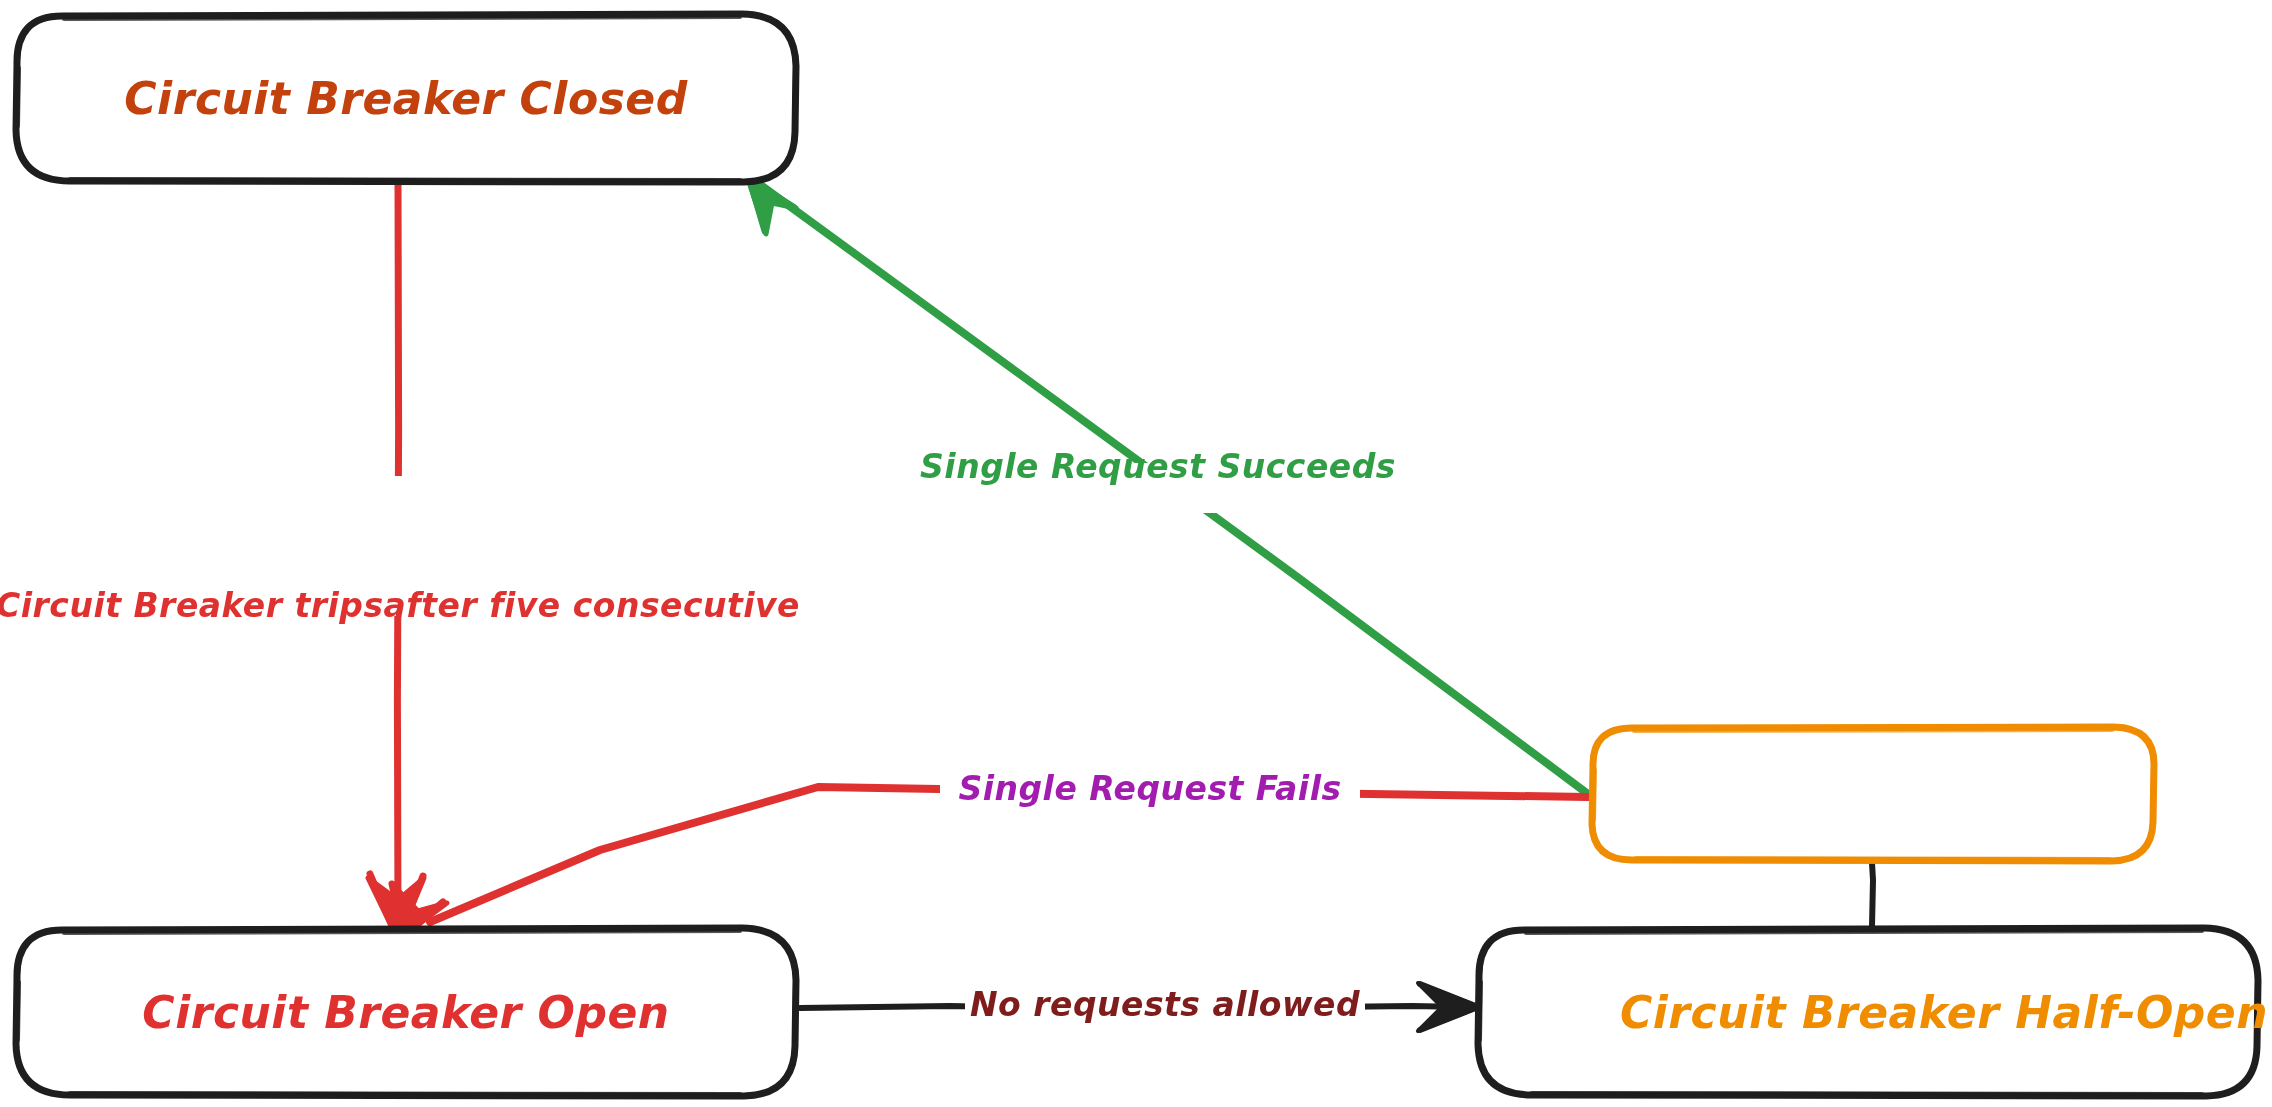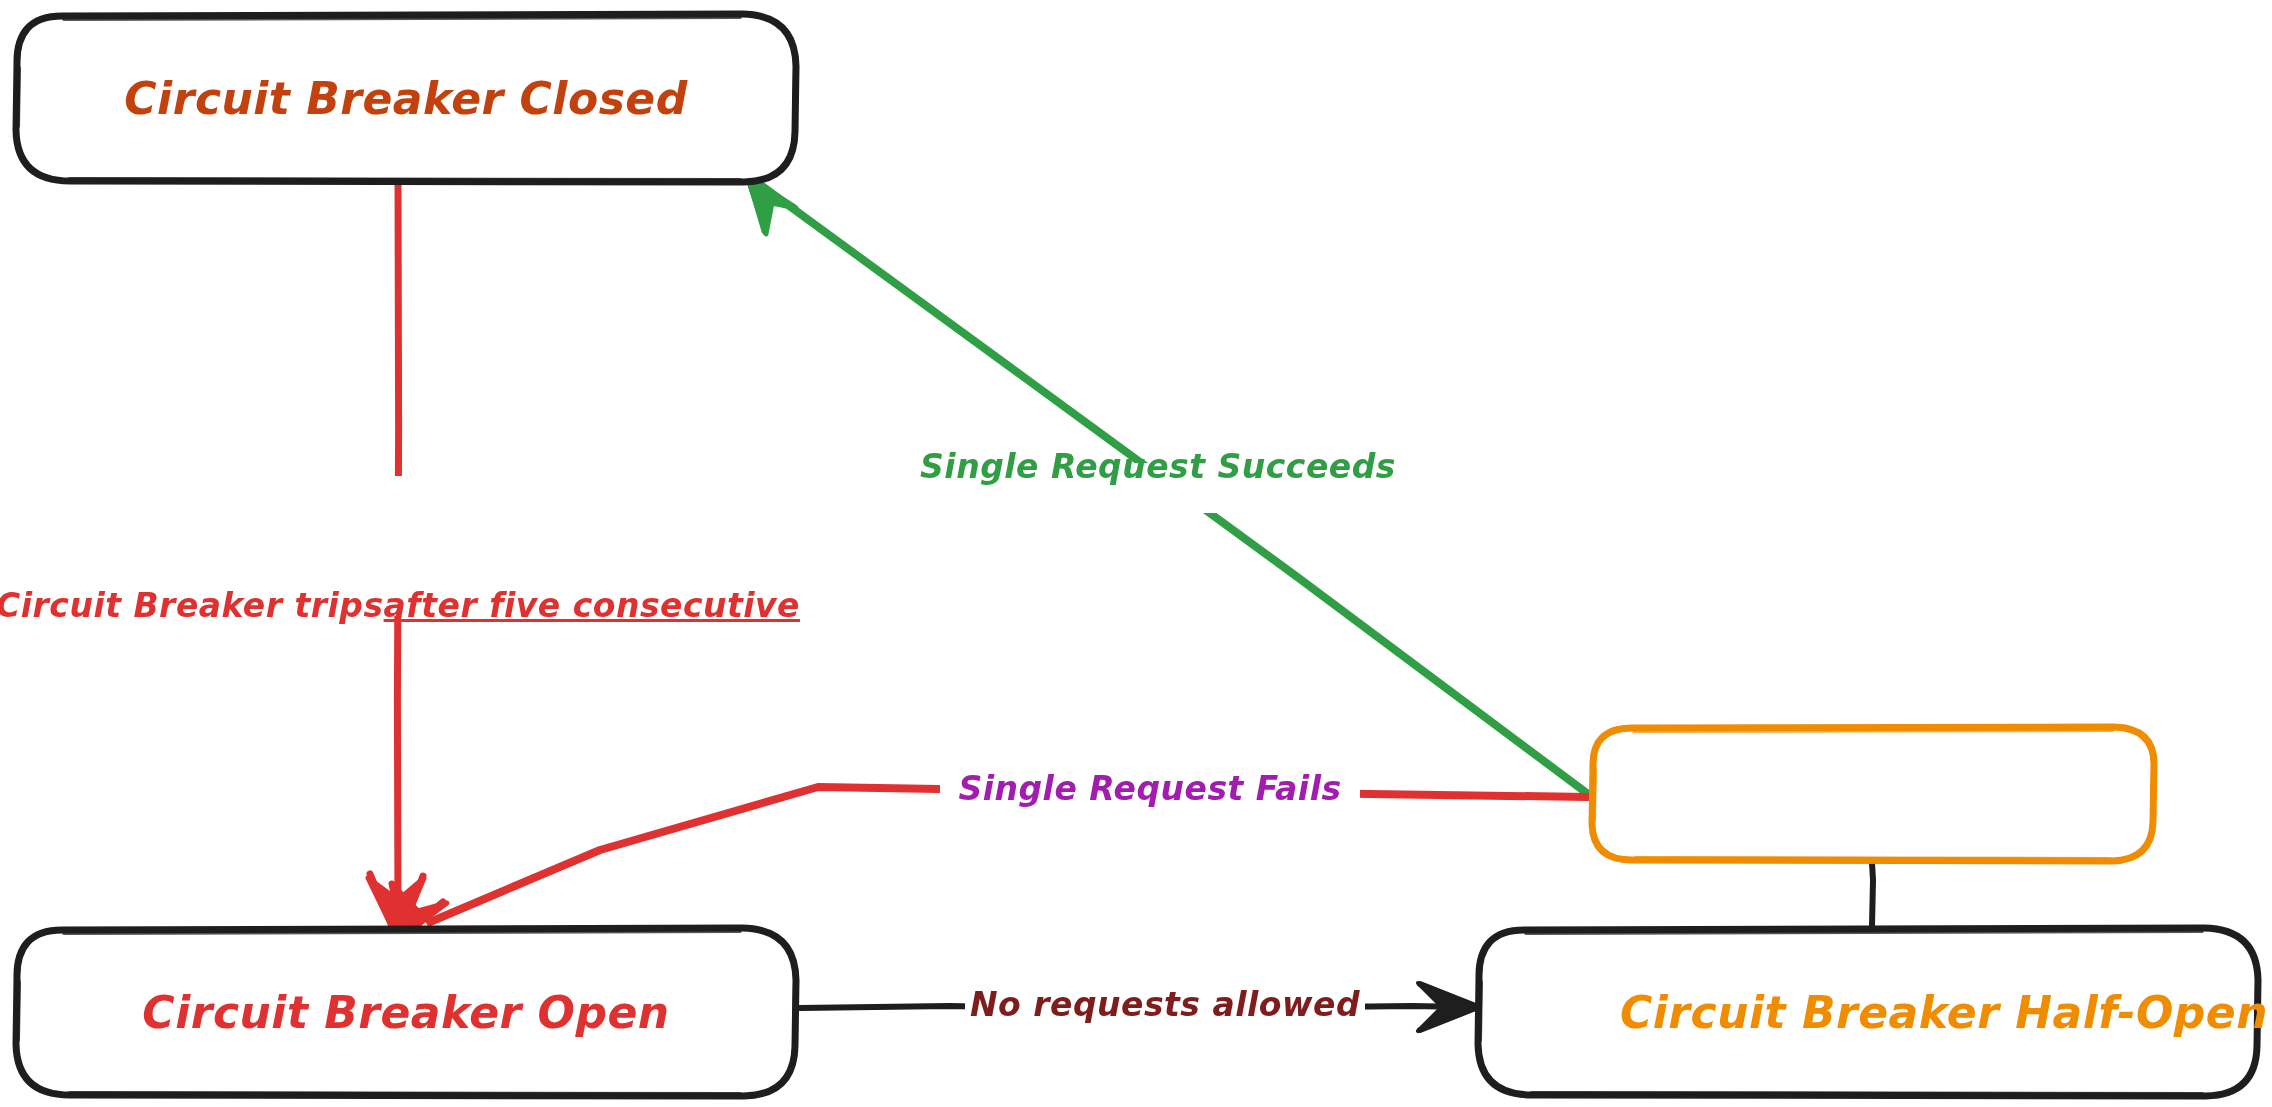--- a/index.html
+++ b/index.html
@@ -115,21 +115,21 @@
   <div class="node-label" style="left:16px; top:14px; width:780px; height:170px; display:flex; align-items:center; justify-content:center; color:#c2410c;">Circuit Breaker Closed</div>
 
   <div class="node-label" style="left:16px; top:928px; width:780px; height:170px; display:flex; align-items:center; justify-content:center; color:#e03131;">Circuit Breaker Open</div>
 
   <div class="node-label" style="left:1554px; top:928px; width:780px; height:170px; display:flex; align-items:center; justify-content:center; color:#f08c00;">Circuit Breaker Half-Open</div>
 
 
   <div class="edge-label-bg" style="left:178px; top:476px; width:440px; height:140px;"></div>
   <div style="position:absolute; left:178px; top:476px; width:440px; height:140px; display:flex; flex-direction:row; align-items:flex-end; justify-content:center; color:#e03131;margin-top:11px;">
     <div class="edge-label" style="position:static; color:#e03131;">Circuit Breaker trips</div>
-    <div class="edge-label" style="position:static; color:#e03131;text-decoration:underline;">after five consecutive</div>
+    <div class="edge-label" style="position:static; color:#e03131;">after five consecutive</div>
   </div>
 
   <div class="edge-label-bg" style="left:908px; top:463px; width:500px; height:50px;"></div>
   <div class="edge-label" style="left:908px; top:442px; width:500px; height:50px; display:flex; align-items:center; justify-content:center; color:#2f9e44;">Single Request Succeeds</div>
 
   <div class="edge-label-bg" style="left:940px; top:765px; width:420px; height:48px;"></div>
   <div class="edge-label" style="left:940px; top:765px; width:420px; height:48px; display:flex; align-items:center; justify-content:center; color:#a21caf;">Single Request Fails</div>
 
   <div class="edge-label-bg" style="left:965px; top:955px; width:400px; height:100px;"></div>
   <div style="position:absolute; left:965px; top:955px; width:400px; height:100px; display:flex; flex-direction:column; align-items:center; justify-content:center; color:#1e1e1e;">

